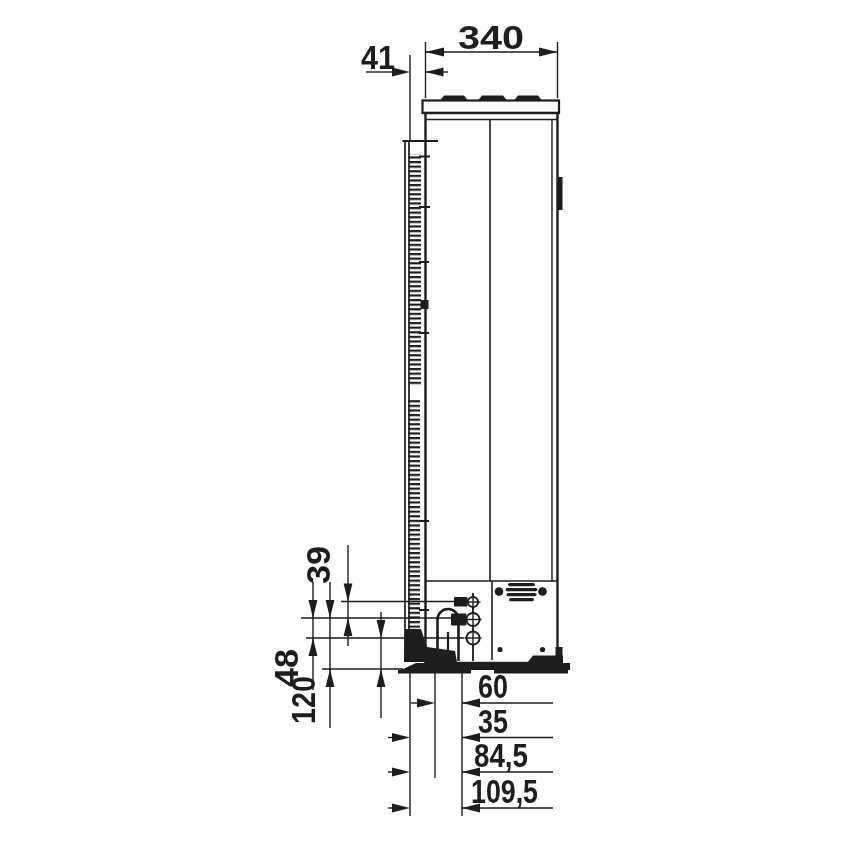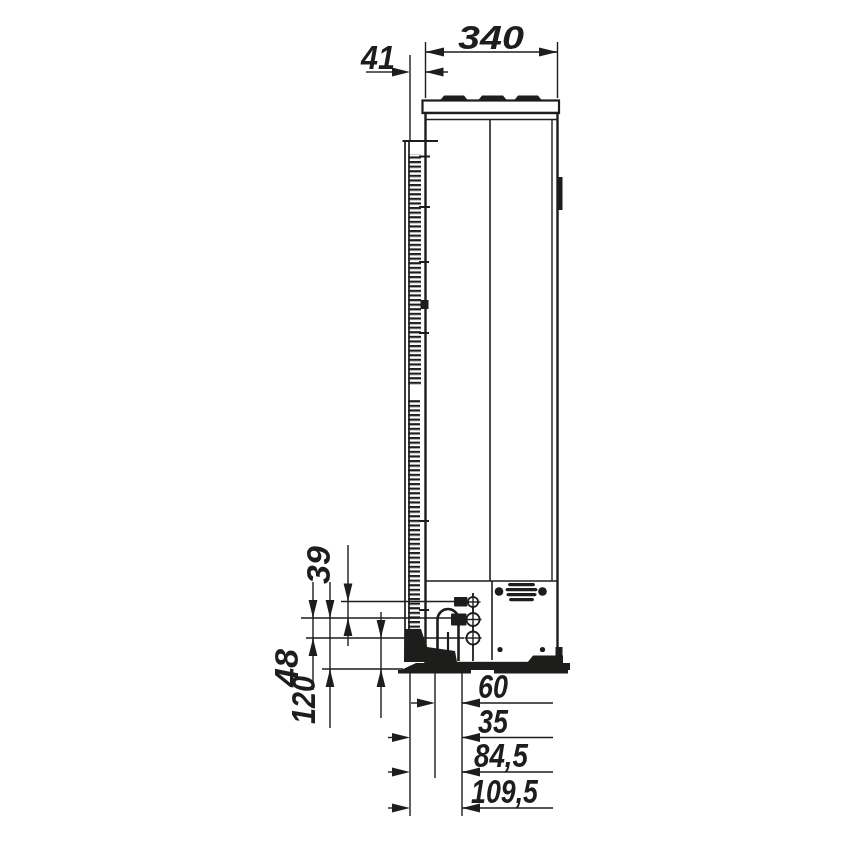--- a/index.html
+++ b/index.html
@@ -1,16 +1,16 @@
 <!DOCTYPE html>
 <html><head>
 <meta charset="utf-8">
 <style>
   html,body{margin:0;padding:0;background:#ffffff;}
-  #canvas{position:relative;width:850px;height:850px;background:#ffffff;overflow:hidden;font-style:italic;}
+  #canvas{position:relative;width:850px;height:850px;background:#ffffff;overflow:hidden;}
   svg{position:absolute;left:0;top:0;}
   .dim{font-family:"Liberation Sans","DejaVu Sans",sans-serif;font-weight:bold;font-size:33px;fill:#1d1d1b;}
   .ln{stroke:#1d1d1b;fill:none;}
   .fl{fill:#1d1d1b;stroke:none;}
   .wh{fill:#ffffff;}
 </style>
 </head>
 <body>
 
 <div id="canvas">

